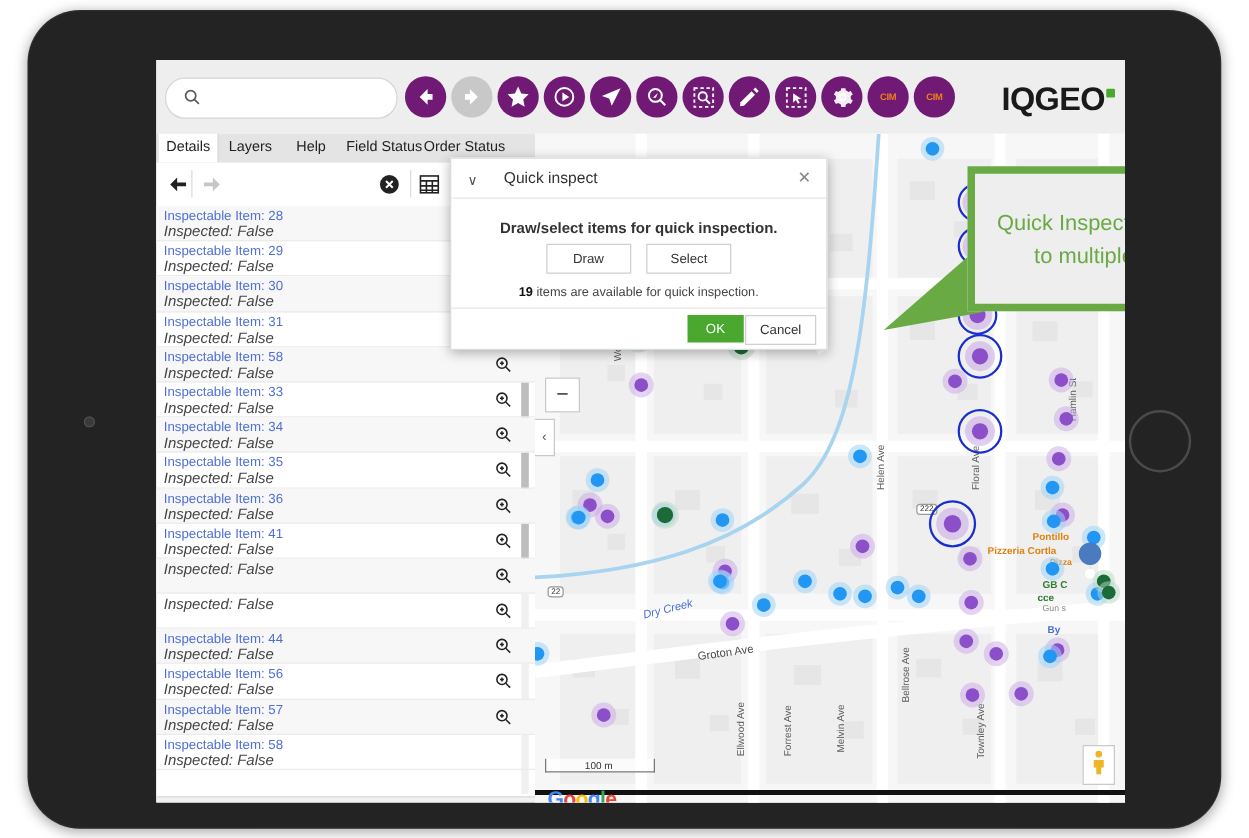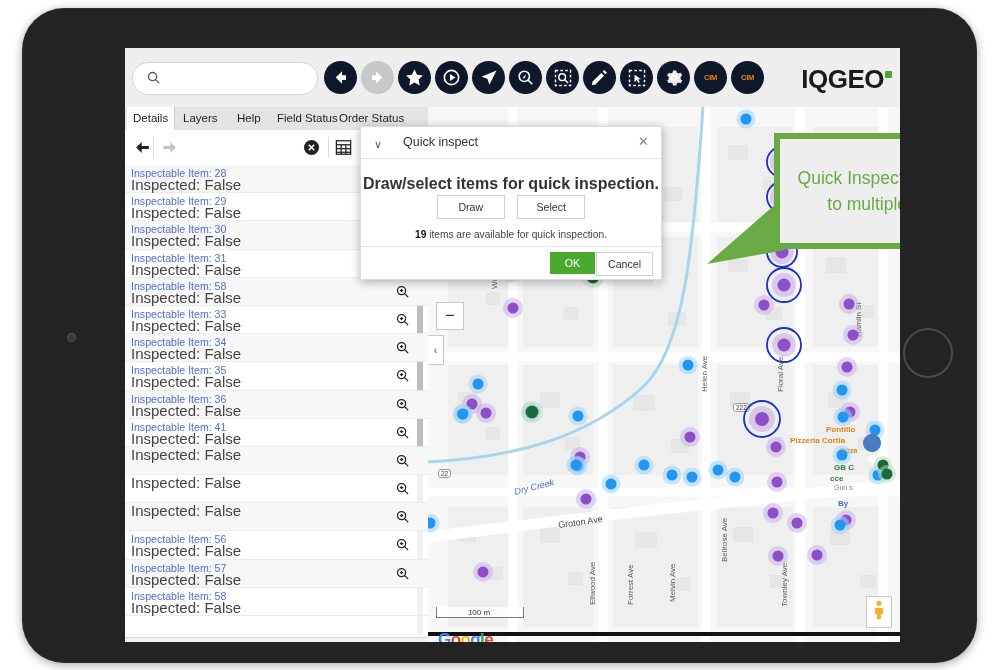--- a/index.html
+++ b/index.html
@@ -39,21 +39,21 @@
     position:absolute;left:7px;top:14px;width:184px;height:31px;
     background:#fff;border:1px solid #d6d6d6;border-radius:16px;
   }
   #search-icon{position:absolute;left:13px;top:7px;}
   #search-input{
     position:absolute;left:38px;top:0;width:140px;height:31px;border:0;outline:0;
     background:transparent;font-size:12px;color:#333;font-family:"Liberation Sans",sans-serif;
   }
   .tool{
     position:absolute;top:13px;width:33px;height:33px;border-radius:50%;
-    background:#0f172a;display:flex;align-items:center;justify-content:center;
+    background:#701a75;display:flex;align-items:center;justify-content:center;
   }
   .tool.disabled{background:#c8c8c8;}
   .tool svg{display:block;}
   .cimtxt{font-size:7.5px;font-weight:bold;color:#ef7d17;letter-spacing:-.3px;}
   #logo{
     position:absolute;right:8px;top:16px;font-size:26px;font-weight:bold;
     color:#1a1a1a;letter-spacing:-.5px;font-family:"Liberation Sans",sans-serif;
   }
   #logo .dot{
     display:inline-block;width:7px;height:7px;background:#4aa82e;border-radius:1px;
@@ -84,21 +84,21 @@
   #list{
     position:absolute;left:0;top:117px;width:303px;height:472px;background:#fff;
     overflow:hidden;
   }
   .row{
     position:relative;height:28.2px;border-bottom:1px solid #ececec;
     padding:2px 0 0 6px;box-sizing:border-box;
   }
   .row:nth-child(odd){background:#f7f7f7;}
   .row-title{font-size:10.6px;color:#4f6fd4;line-height:12px;display:block;}
-  .row-sub{font-size:15px;color:#444;line-height:12px;display:block;}
+  .row-sub{font-size:12px;color:#444;line-height:12px;display:block;font-style:italic;}
   .row-zoom{position:absolute;right:18px;top:6px;}
   #list-scroll{
     position:absolute;right:5px;top:2px;width:6px;height:300px;background:#bdbdbd;
     border-radius:3px;
   }
   #list-scroll-track{position:absolute;right:5px;top:0;width:6px;height:470px;background:#f0f0f0;}
   
   #list-footer{
     position:absolute;left:0;top:589px;width:303px;height:21px;background:#f1f1f1;
     border-top:1px solid #d9d9d9;text-align:center;font-size:11px;color:#222;
@@ -158,21 +158,21 @@
   }
   #dlg-head{
     position:relative;height:31px;border-bottom:1px solid #e6e6e6;
   }
   #dlg-chev{position:absolute;left:13px;top:11px;font-size:11px;color:#555;}
   #dlg-title{position:absolute;left:42px;top:8px;font-size:12.5px;color:#333;}
   #dlg-close{position:absolute;right:12px;top:7px;font-size:13px;color:#888;}
   #dlg-body{position:relative;height:87px;}
   #dlg-prompt{
     position:absolute;left:0;top:16px;width:100%;text-align:center;
-    font-size:16px;font-weight:bold;color:#333;
+    font-size:12px;font-weight:bold;color:#333;
   }
   #dlg-btns{position:absolute;left:0;top:36px;width:100%;text-align:center;}
   .dlg-sm{
     display:inline-block;min-width:44px;padding:5px 11px;margin:0 4px;
     border:1px solid #cfcfcf;background:#fff;font-size:10.6px;color:#333;
   }
   #dlg-count{
     position:absolute;left:0;top:70px;width:100%;text-align:center;
     font-size:10.2px;color:#444;
   }
@@ -461,20 +461,21 @@
         <span class="row-zoom">
           <svg width="15" height="15" viewBox="0 0 24 24" fill="none" stroke="#222" stroke-width="2">
             <circle cx="10.5" cy="10.5" r="6.5"></circle>
               <line x1="15.4" y1="15.4" x2="21" y2="21"></line>
             <line x1="8" y1="10.5" x2="13" y2="10.5"></line>
               <line x1="10.5" y1="8" x2="10.5" y2="13"></line>
             </svg>
         </span>
       </div>
       <div class="row">
+        <span class="row-title">Inspectable Item: 44</span>
         <span class="row-sub">Inspected: False</span>
         <span class="row-zoom">
           <svg width="15" height="15" viewBox="0 0 24 24" fill="none" stroke="#222" stroke-width="2">
             <circle cx="10.5" cy="10.5" r="6.5"></circle>
               <line x1="15.4" y1="15.4" x2="21" y2="21"></line>
             <line x1="8" y1="10.5" x2="13" y2="10.5"></line>
               <line x1="10.5" y1="8" x2="10.5" y2="13"></line>
             </svg>
         </span>
       </div>

